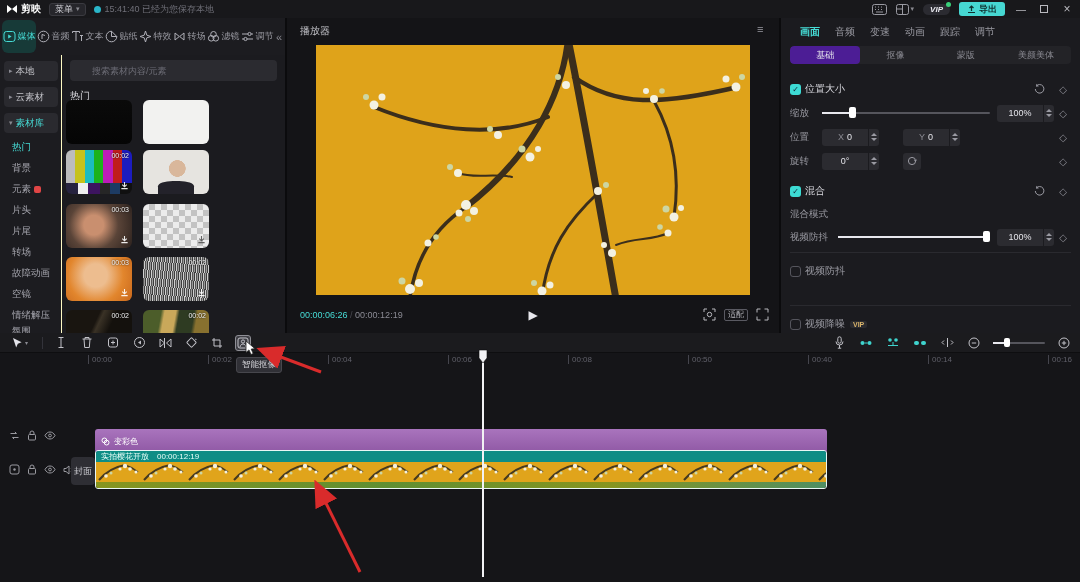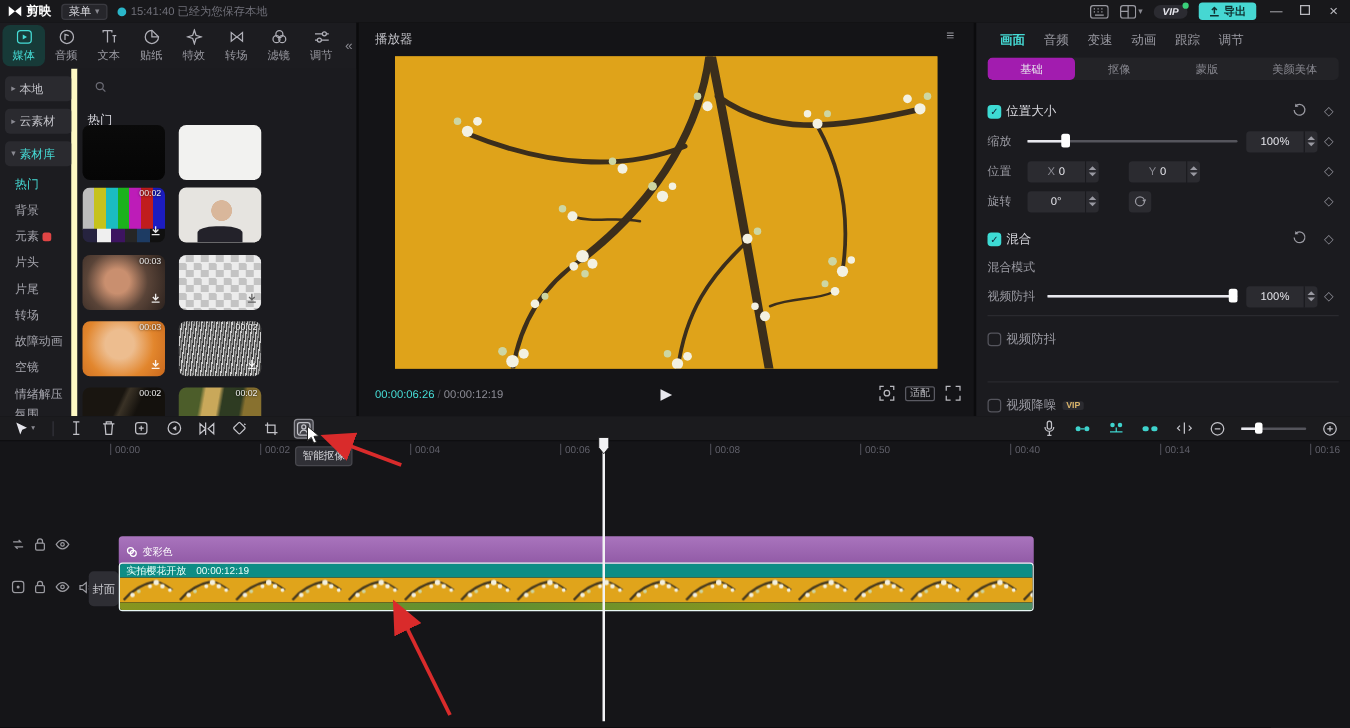--- a/index.html
+++ b/index.html
@@ -27,28 +27,28 @@
   .winbtn { color:#b9b9bf; font-size:10px; width:14px; text-align:center; }
   .maxbox { width:8px; height:8px; border:1px solid #b9b9bf; display:inline-block; }
 
   
   .left-panel  { left:0;   top:18px; width:285px; height:315px; background:#1c1c20; }
   .player-panel{ left:287px;top:18px; width:492px; height:315px; background:#141417; }
   .right-panel { left:781px;top:18px; width:299px; height:315px; background:#1b1b1f; }
 
   
   .media-tabs { left:0; top:18px; width:285px; height:37px; display:flex; align-items:center; padding:0 2px; }
-  .mtab { width:34px; height:33px; display:flex; flex-direction:column; align-items:center; justify-content:center; gap:2px; color:#9a9aa2; font-size:9px; border-radius:6px; }
+  .mtab { width:34px; height:33px; display:flex; flex-direction:row; align-items:center; justify-content:center; gap:2px; color:#9a9aa2; font-size:9px; border-radius:6px; }
   .mtab svg { stroke:#b0b0b8; }
   .mtab.active { background:#173a38; color:#46dcd6; }
   .mtab.active svg { stroke:#46dcd6; }
   .collapse { color:#8a8a92; font-size:11px; margin-left:2px; }
 
   
-  .sidebar { left:0; top:55px; width:62px; height:278px; overflow:hidden; background:#1c1c20; border-right:5px solid #fef9c3; }
+  .sidebar { left:0; top:55px; width:62px; height:278px; overflow:hidden; background:#1c1c20; border-right:1px solid #fef9c3; }
   .side-group { position:absolute; left:4px; width:54px; height:20px; background:#2a2a2f; border-radius:4px; display:flex; align-items:center; gap:3px; padding:0 5px; color:#c4c4ca; font-size:9.5px; }
   .side-group .chev { font-size:7px; color:#8a8a92; }
   .side-group.sel { color:#46dcd6; }
   .cat { position:absolute; left:12px; color:#a4a4ac; font-size:9.5px; display:flex; align-items:center; gap:3px; }
   .cat.sel { color:#46dcd6; }
   .hotdot { width:7px; height:7px; background:#e04545; border-radius:2px; }
 
   
   .library { left:62px; top:55px; width:223px; height:278px; overflow:hidden; background:#1b1b1f; }
   .search { position:absolute; left:8px; top:5px; width:207px; height:21px; background:#2b2b30; border:none; border-radius:4px; color:#c9c9cf; font-size:9px; padding:0 8px 0 22px; outline:none; }
@@ -82,21 +82,21 @@
   .ptime .cur { color:#46dcd6; }
   .play-btn { position:absolute; left:50%; top:10px; transform:translateX(-50%); color:#e8e8ee; font-size:12px; }
   .pright { position:absolute; right:10px; top:10px; display:flex; align-items:center; gap:8px; }
   .fit-badge { border:1px solid #5a5a62; border-radius:2px; color:#b9b9bf; font-size:8px; padding:0 3px; height:12px; display:flex; align-items:center; }
 
   
   .insp-tabs { position:absolute; left:800px; top:25px; display:flex; gap:15px; font-size:10px; color:#9a9aa2; }
   .insp-tabs .t.active { color:#46dcd6; font-weight:bold; }
   .subtabs { position:absolute; left:790px; top:46px; width:281px; height:18px; display:flex; border-radius:4px; overflow:hidden; background:#232327; }
   .subtab { flex:1; display:flex; align-items:center; justify-content:center; color:#87878f; font-size:9px; }
-  .subtab.active { background:#a21caf; color:#e8e8ee; border-radius:4px; }
+  .subtab.active { background:#4c1d95; color:#e8e8ee; border-radius:4px; }
   .row { position:absolute; left:790px; width:281px; height:18px; display:flex; align-items:center; }
   .sec-label { color:#d8d8de; font-size:10px; margin-left:4px; }
   .p-label { width:32px; color:#9a9aa2; font-size:9.5px; }
   .checkbox { width:11px; height:11px; border-radius:3px; background:#3ddbd4; color:#123; font-size:8px; font-weight:bold; display:flex; align-items:center; justify-content:center; }
   .checkbox.off { background:transparent; border:1px solid #55555d; color:transparent; }
   .slider { position:relative; height:2px; background:#55555c; border-radius:1px; }
   .slider .fill { position:absolute; left:0; top:0; height:2px; background:#e8e8ee; }
   .slider .knob { position:absolute; top:-5px; width:7px; height:11px; border-radius:2px; background:#fff; }
   .valbox { width:46px; height:17px; background:#2b2b30; border-radius:3px 0 0 3px; color:#e4e4ea; font-size:9px; display:flex; align-items:center; justify-content:center; gap:3px; }
   .valbox .axis { color:#8a8a92; }
@@ -281,20 +281,21 @@
       <span>氛围</span>
     </div>
 
 </div>
 
 <div class="abs library">
   <svg class="search-ic" width="9" height="9" viewBox="0 0 9 9">
       <circle cx="3.8" cy="3.8" r="2.8" fill="none" stroke="#6c6c75"></circle>
       <path d="M6 6l2.3 2.3" stroke="#6c6c75"></path>
     </svg>
+  <input class="search" placeholder="搜索素材内容/元素" style="">
   <div class="sect-title">热门</div>
 
   <div class="thumb t-black" style="left:4px;top:45px"></div>
   <div class="thumb t-white" style="left:81px;top:45px"></div>
 
   <div class="thumb t-bars" style="left:4px;top:95px">
     <span class="dur">00:02</span>
     <span class="dl"><svg width="9" height="9" viewBox="0 0 10 10">
           <path d="M5 1v5M2.5 4L5 6.5 7.5 4M1.5 8.5h7" stroke="#fff" stroke-width="1.2" fill="none"></path>
         </svg></span>

